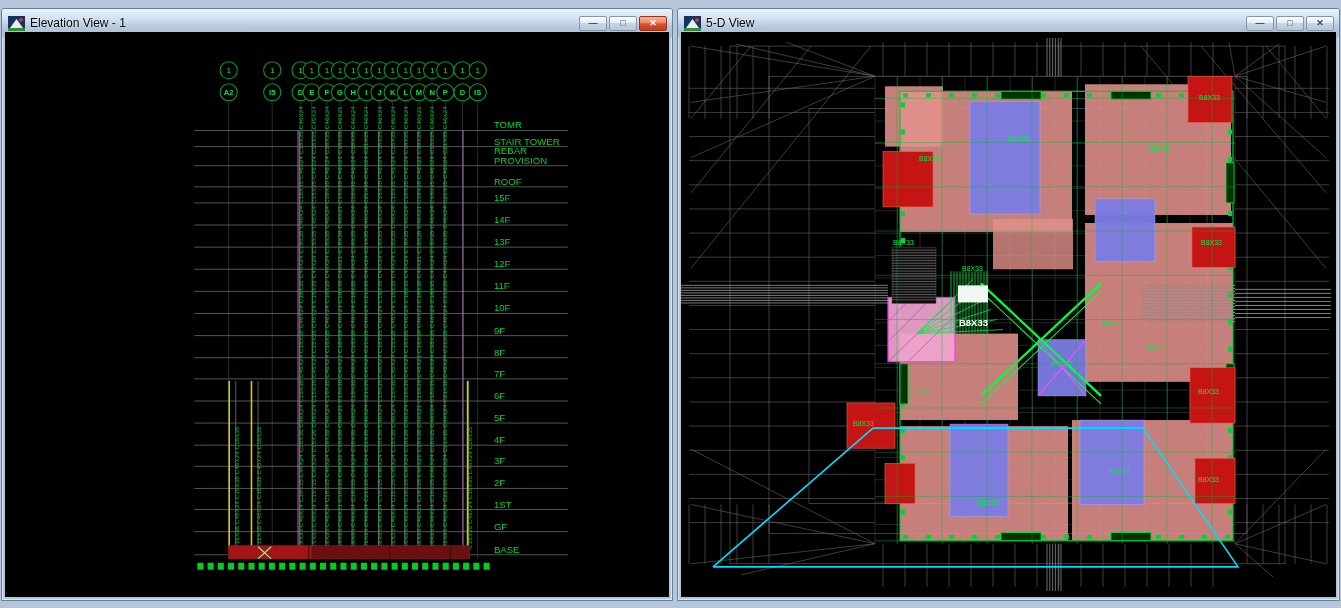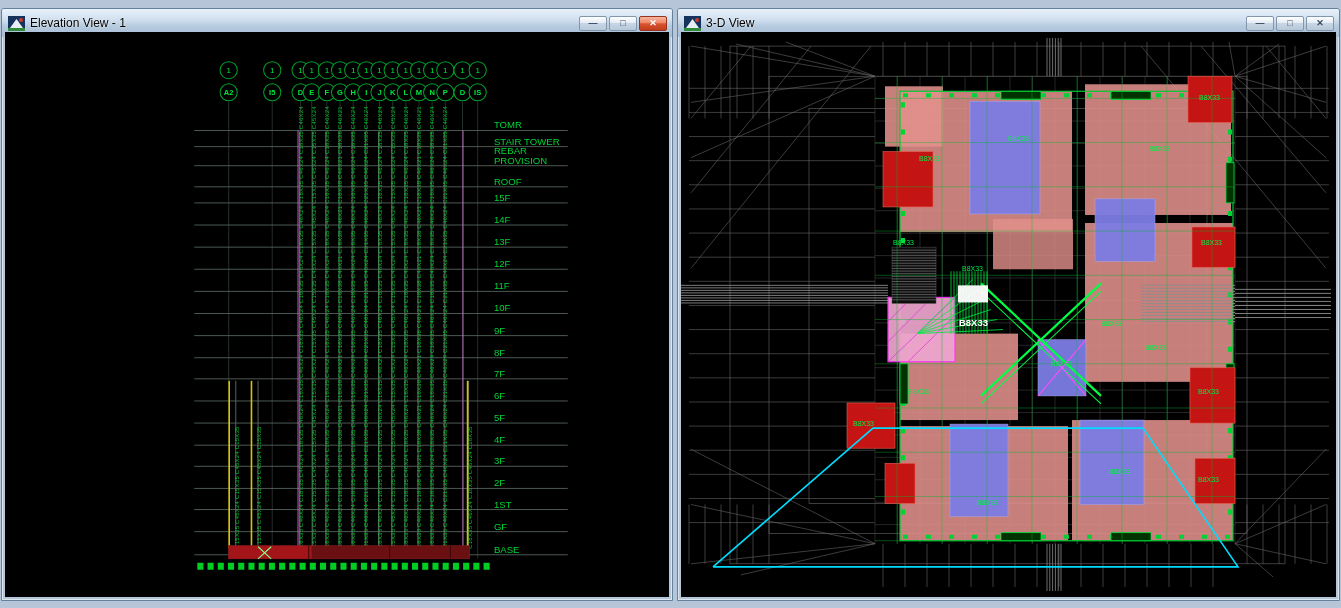--- a/index.html
+++ b/index.html
@@ -195,21 +195,21 @@
 <div class="window" id="win-3d">
   <div class="titlebar">
     <span class="win-icon">
       <svg viewBox="0 0 17 15" preserveAspectRatio="none">
         <rect x="0" y="0" width="17" height="15" fill="#15335c"></rect>
         <path d="M2 12L8.5 3l6.5 9z" fill="#e8eef5"></path>
         <rect x="0" y="12" width="17" height="3" fill="#2e8b3a"></rect>
         <circle cx="13" cy="4" r="2" fill="#d03a2a"></circle>
       </svg>
     </span>
-    <span class="title">3-D View</span>
+    <span class="title">5-D View</span>
     <div class="win-buttons">
       <button class="win-btn">—</button>
       <button class="win-btn">□</button>
       <button class="win-btn">✕</button>
     </div>
   </div>
   <div class="client">
     <svg viewBox="0 0 655 562" preserveAspectRatio="none">
       <g id="v3-wire">
           <rect x="49" y="14" width="555" height="515" stroke="#6e6e6e" stroke-width="0.55" fill="none"></rect>

